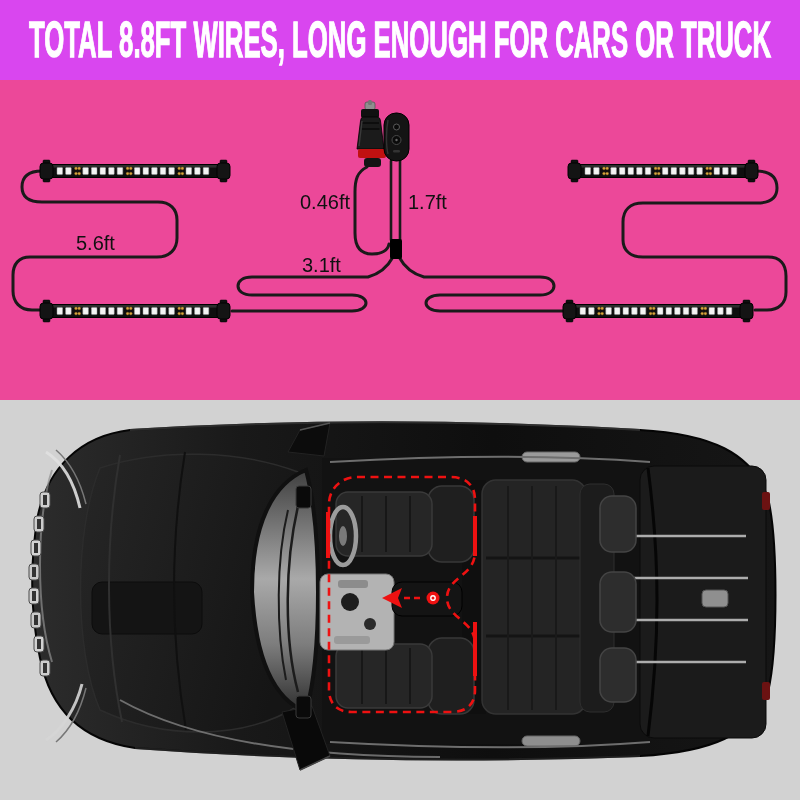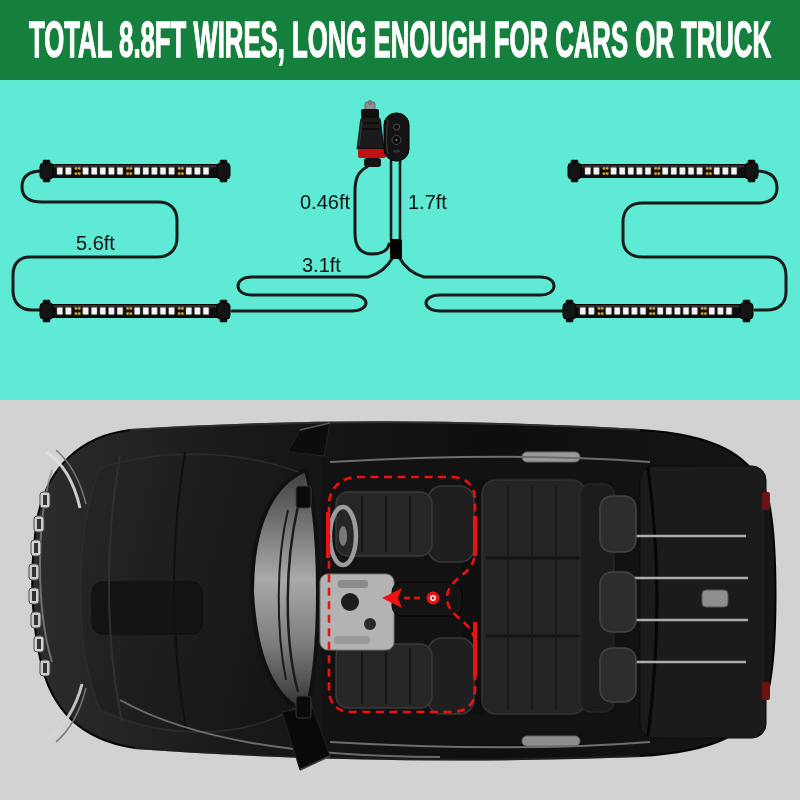--- a/index.html
+++ b/index.html
@@ -1,18 +1,18 @@
 <!DOCTYPE html>
 <html><head>
 <meta charset="utf-8">
 <style>
   html,body{margin:0;padding:0;background:#ffffff;}
   body{width:800px;height:800px;overflow:hidden;font-family:"Liberation Sans",sans-serif;}
-  .banner{width:800px;height:80px;background:#15803d;text-align:center;}
-  .diagram{width:800px;height:320px;background:#5eead4;}
+  .banner{width:800px;height:80px;background:#d946ef;text-align:center;}
+  .diagram{width:800px;height:320px;background:#ec4899;}
   .photo{width:800px;height:400px;background:#d2d2d2;}
   svg{display:block;}
   text{font-family:"Liberation Sans",sans-serif;}
 </style>
 </head>
 <body>
 
 <div class="banner">
   <svg width="800" height="80" viewBox="0 0 800 80">
     <text x="400" y="57" text-anchor="middle" textLength="742" lengthAdjust="spacingAndGlyphs" font-size="50" font-weight="bold" fill="#ffffff" stroke="#ffffff" stroke-width="1.3">TOTAL 8.8FT WIRES, LONG ENOUGH FOR CARS OR TRUCK</text>

